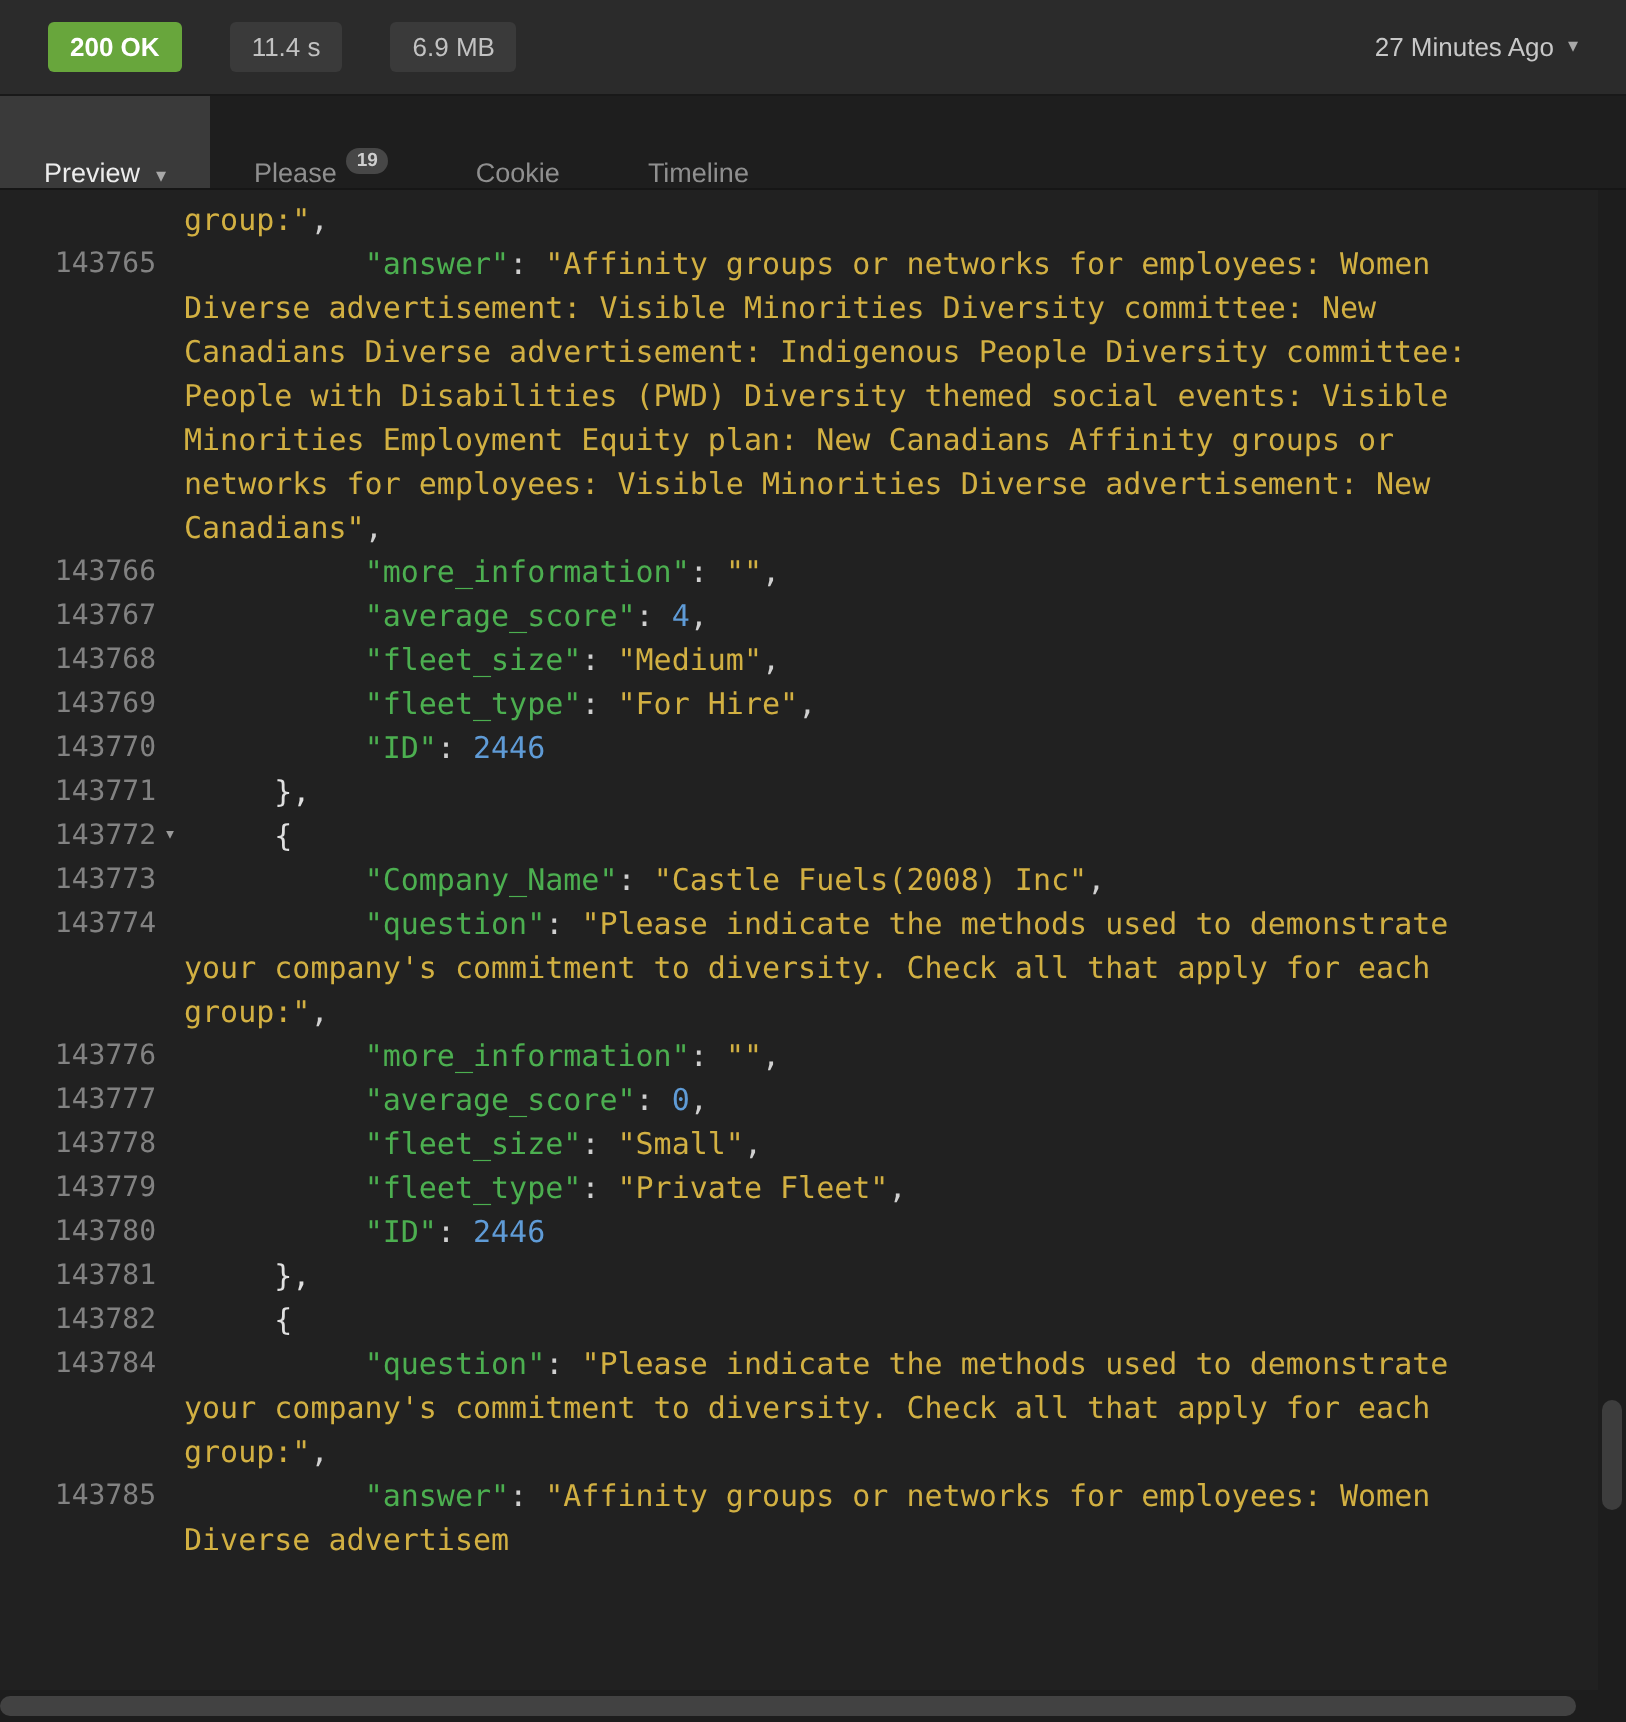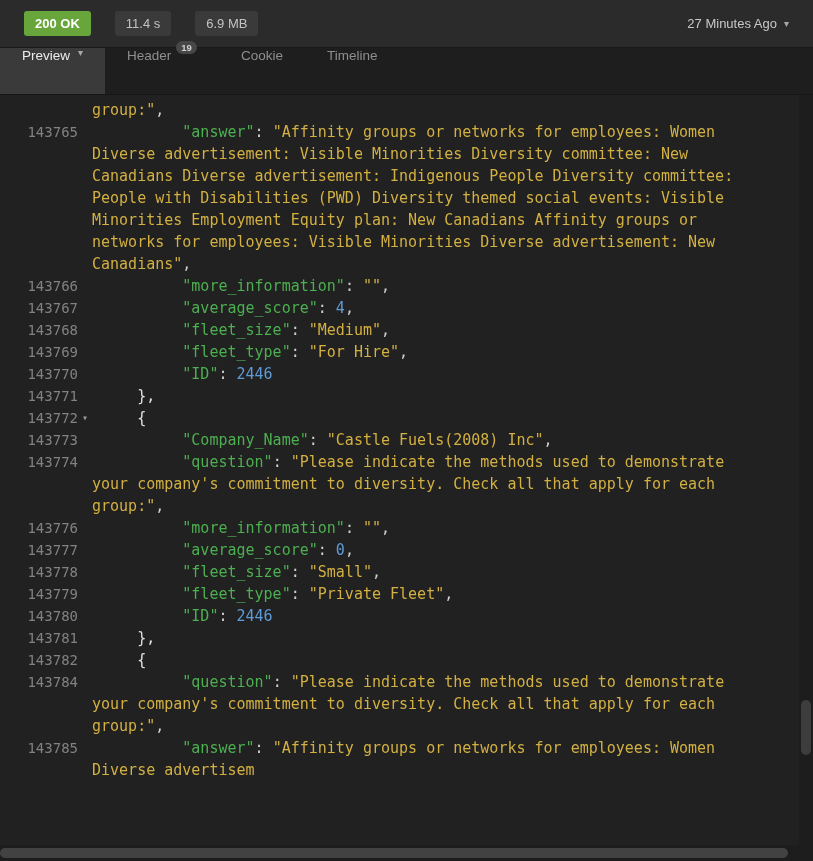--- a/index.html
+++ b/index.html
@@ -31,21 +31,21 @@
   }
   .caret { font-size:10px; color:#a8a8a8; line-height:1; }
 
   
   .tabbar {
     flex:0 0 47px; background:#1e1e1e;
     display:flex; align-items:stretch;
     border-bottom:1px solid #161616;
   }
   .tab {
-    display:flex; align-items:flex-start; gap:8px;
+    display:flex; align-items:flex-end; gap:8px;
     padding:0 22px; font-size:13.5px; color:#8f8f8f; cursor:pointer;
     position:relative; white-space:nowrap;
   }
   .tab.active { background:#3a3a3a; color:#ececec; }
   .tab-badge {
     background:#474747; color:#cfcfcf;
     font-size:9.5px; line-height:11px; padding:1px 5px;
     border-radius:8px; transform:translateY(-7px); margin-left:-3px;font-weight:bold;
   }
 
@@ -94,21 +94,21 @@
       <span class="caret">▾</span>
     </span>
   </header>
 
   <nav class="tabbar">
     <div class="tab active">
       <span>Preview</span>
       <span class="caret">▾</span>
     </div>
     <div class="tab">
-      <span>Header</span>
+      <span>Please</span>
       <span class="tab-badge">19</span>
     </div>
     <div class="tab">
       <span>Cookie</span>
     </div>
     <div class="tab">
       <span>Timeline</span>
     </div>
   </nav>
 

